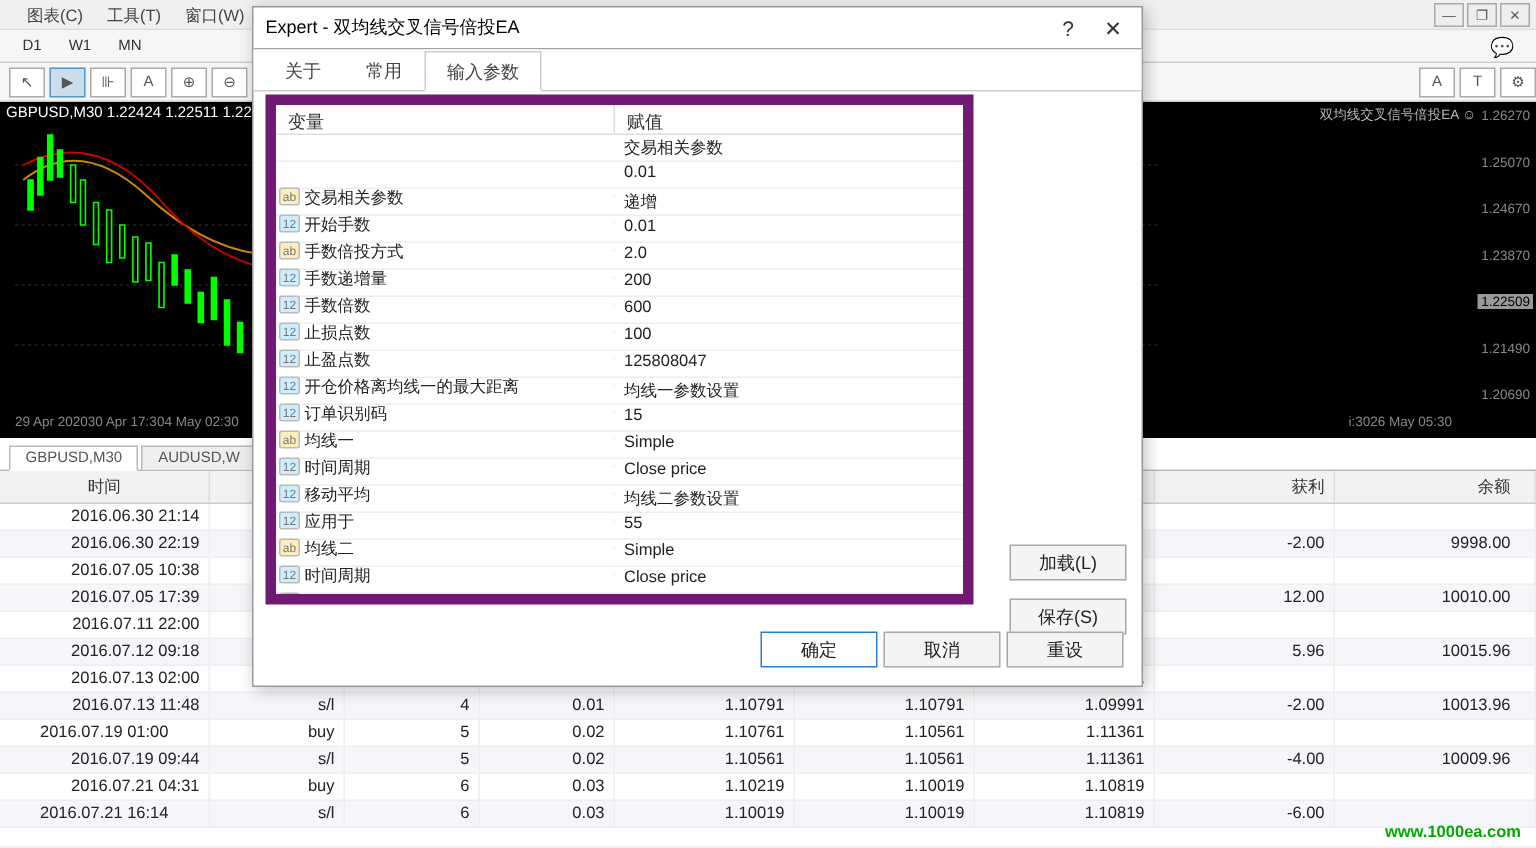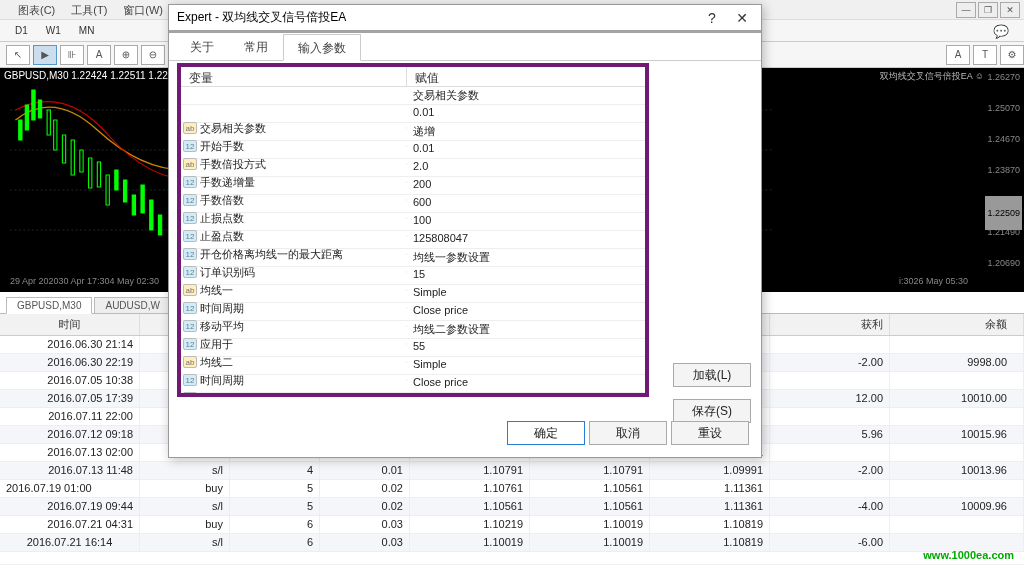--- a/index.html
+++ b/index.html
@@ -12,21 +12,21 @@
 .timeframe-bar .tf-btn { padding: 1px 6px; border: 1px solid transparent; font-size: 10px; color: #333; }
 
 .toolbar2 { height: 26px; background: #f6f6f6; border-bottom: 1px solid #ccc; display: flex; align-items: center; padding-left: 6px; gap: 3px; }
 .tool-btn { border: 1px solid #aaa; background: #fff; width: 24px; height: 20px; display: flex; align-items: center; justify-content: center; font-size: 10px; color: #555; }
 .tool-btn.active { background: #cde; border-color: #59c; }
 
 .chart-area { height: 224px; background: #000; position: relative; }
 .chart-header { position: absolute; top: 2px; left: 4px; color: #fff; font-size: 10px; z-index: 5; }
 .chart-label-r { position: absolute; top: 2px; right: 40px; color: #bbb; font-size: 9px; }
 .price-scale { position: absolute; right: 2px; top: 0; bottom: 20px; width: 44px; display: flex; flex-direction: column; justify-content: space-between; color: #888; font-size: 9px; text-align: right; padding: 4px 2px; }
-.price-tag { position: absolute; right: 2px; background: #999; color: #000; font-size: 9px; padding: 12px 2px; }
+.price-tag { position: absolute; right: 2px; background: #999; color: #000; font-size: 9px; padding: 0 2px; }
 .time-scale { position: absolute; bottom: 0; left: 0; right: 46px; height: 18px; display: flex; justify-content: space-between; color: #888; font-size: 9px; padding: 2px 10px; }
 .candles { position: absolute; left: 10px; right: 250px; top: 12px; bottom: 22px; overflow: hidden; }
 .candles svg { width: 100%; height: 100%; }
 
 .sheet-tabs { height: 22px; background: #fff; display: flex; align-items: flex-end; border-bottom: 1px solid #bbb; padding-left: 6px; }
 .sheet-tab { padding: 2px 10px; border: 1px solid #bbb; border-bottom: none; margin-right: 2px; font-size: 10px; background: #eee; color: #555; }
 .sheet-tab.active { background: #fff; border-bottom: 1px solid #fff; position: relative; top: 1px; }
 
 .grid-area { height: 250px; background: #fff; overflow: hidden; }
 .grid-head { height: 22px; display: flex; border-bottom: 1px solid #ccc; background: #f2f2f2; }
@@ -47,29 +47,29 @@
 
 .watermark { position: absolute; right: 10px; bottom: 4px; font-size: 11px; color: #0a0; font-weight: bold; }
 
 .win-ctrl { position: absolute; top: 2px; right: 4px; display: flex; gap: 2px; }
 .win-ctrl span { width: 20px; height: 16px; border: 1px solid #aaa; background: #eee; font-size: 9px; text-align: center; line-height: 14px; color: #555; }
 
 .chat-icon { position: absolute; top: 24px; right: 14px; color: #888; font-size: 13px; }
 
 
 .dialog { position: absolute; left: 168px; top: 4px; width: 594px; height: 454px; background: #fff; border: 1px solid #999; box-shadow: 2px 2px 10px rgba(0,0,0,.25); z-index: 100; }
-.dlg-title { height: 28px; display: flex; align-items: center; justify-content: space-between; padding: 0 4px 0 8px; border-bottom: 3px solid #a3a3a3; }
+.dlg-title { height: 28px; display: flex; align-items: center; justify-content: space-between; padding: 0 4px 0 8px; border-bottom: 1px solid #a3a3a3; }
 .dlg-title .t { font-size: 12px; color: #000; }
 .dlg-title .btns { display: flex; }
 .dlg-title .btns span { width: 30px; height: 24px; display: flex; align-items: center; justify-content: center; color: #333; font-size: 14px; }
 .dlg-tabs { height: 28px; display: flex; border-bottom: 1px solid #ccc; background: #fff; padding-left: 6px; }
 .dlg-tab { padding: 5px 14px; font-size: 12px; color: #444; border: 1px solid transparent; border-bottom: none; }
 .dlg-tab.active { border-color: #ccc; background: #fff; position: relative; top: 1px; border-bottom: 1px solid #fff; }
 .dlg-body { position: absolute; top: 58px; bottom: 52px; left: 8px; right: 8px; }
-.param-table { border: 4px solid #701a75; }
+.param-table { border: 7px solid #701a75; }
 .param-head { height: 20px; display: flex; background: #fff; border-bottom: 1px solid #ddd; }
 .param-head div { padding: 3px 8px; font-size: 12px; color: #333; }
 .pcol-v { width: 226px; border-right: 1px solid #ddd; }
 .pcol-val { flex: 1; }
 .param-body { max-height: 316px; overflow: hidden; }
 .param-row { height: 18px; display: flex; border-bottom: 1px solid #eee; }
 .param-row .pv { width: 226px; border-right: 1px solid #eee; padding: 1px 2px; font-size: 11px; color: #222; display: flex; align-items: center; gap: 3px; margin-top: 40px; }
 .param-row .pval { flex: 1; padding: 1px 6px; font-size: 11px; color: #222; }
 .ico { width: 14px; height: 12px; display: inline-flex; align-items: center; justify-content: center; font-size: 8px; color: #777; border: 1px solid #bbb; background: #feb; border-radius: 2px; }
 .ico.num { background: #cef; }
@@ -284,21 +284,21 @@
         <div class="col-ty">s/l</div>
         <div class="col-o">4</div>
         <div class="col-l">0.01</div>
         <div class="col-p1">1.10791</div>
         <div class="col-p2">1.10791</div>
         <div class="col-p3">1.09991</div>
         <div class="col-p4">-2.00</div>
         <div class="col-b">10013.96</div>
       </div>
       <div class="grid-row">
-        <div class="col-t" style="text-align:left">2016.07.19 01:00</div>
+        <div class="col-t" style="text-align:center">2016.07.19 01:00</div>
         <div class="col-ty">buy</div>
         <div class="col-o">5</div>
         <div class="col-l">0.02</div>
         <div class="col-p1">1.10761</div>
         <div class="col-p2">1.10561</div>
         <div class="col-p3">1.11361</div>
         <div class="col-p4"></div>
         <div class="col-b"></div>
       </div>
       <div class="grid-row">

